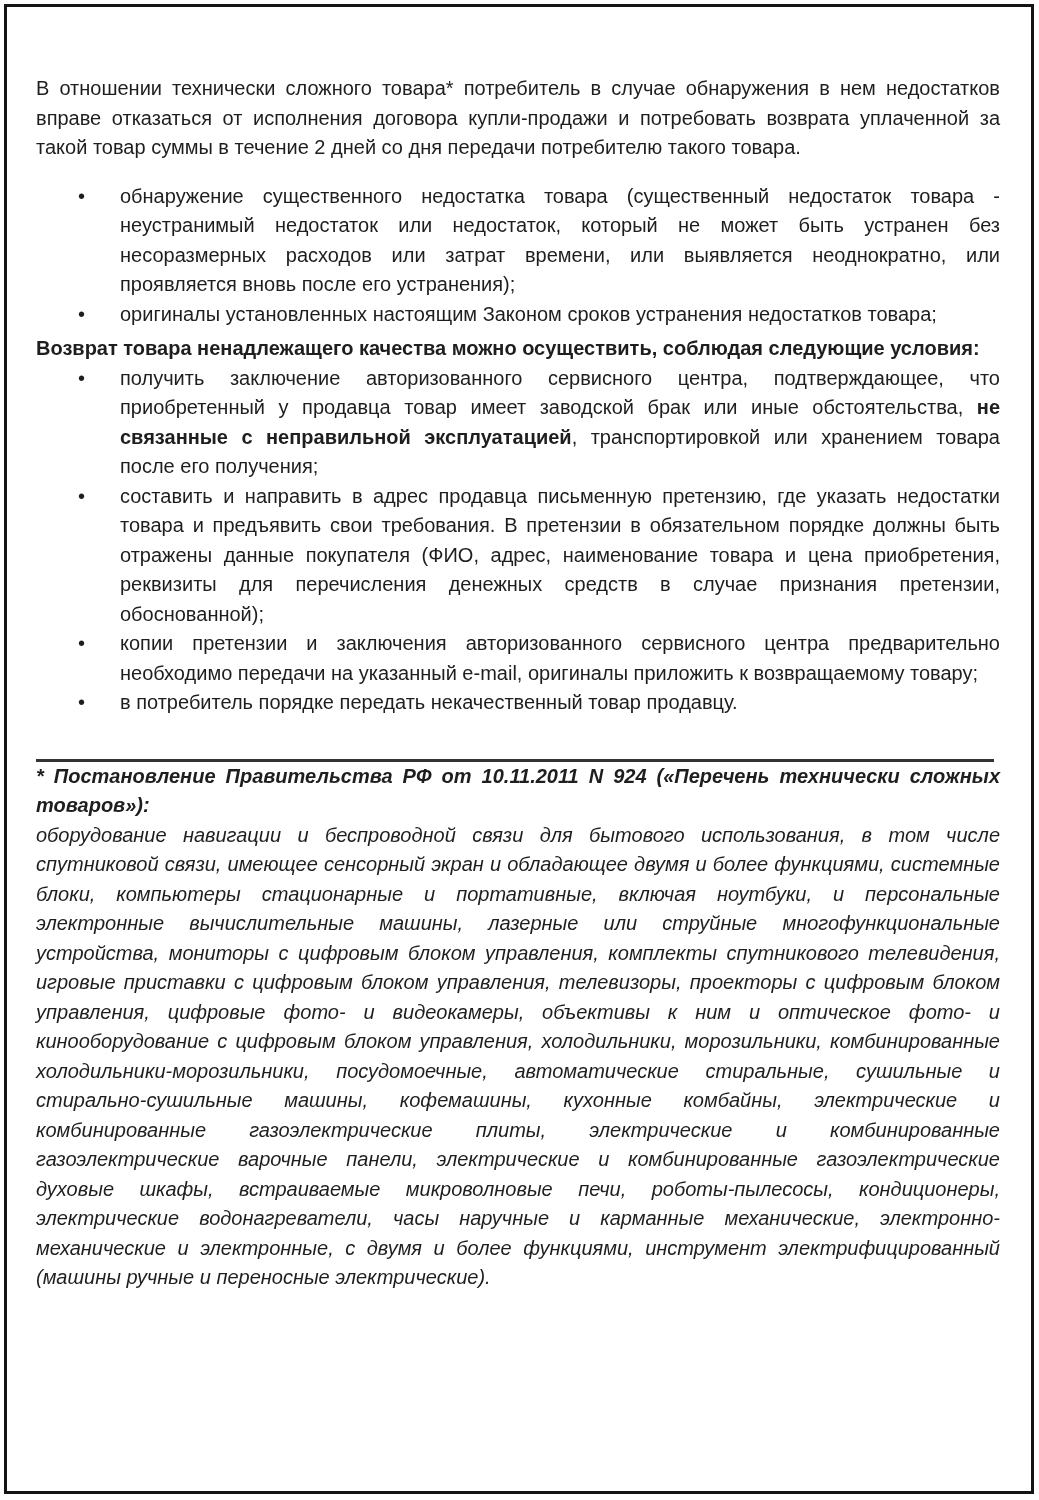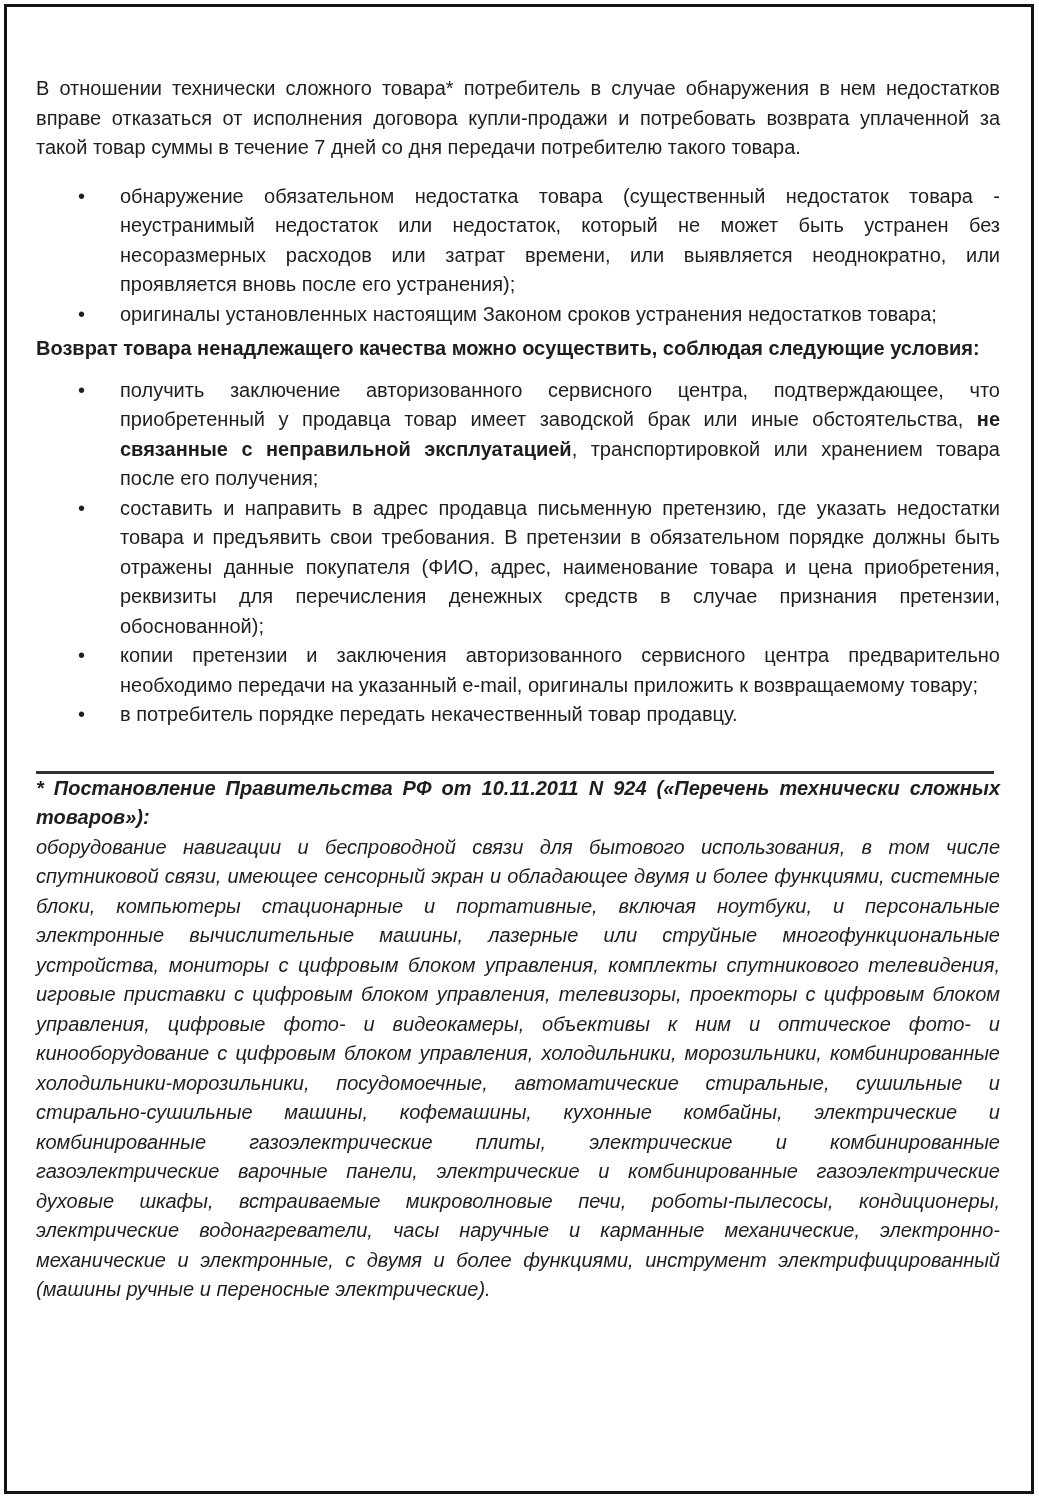--- a/index.html
+++ b/index.html
@@ -26,42 +26,42 @@
   ul.bullets {
     margin:0; padding:0 0 0 84px;
     list-style:none;
   }
   ul.bullets li { position:relative; }
   ul.bullets li::before {
     content:"\2022";
     position:absolute; left:-42px; top:0;
     font-size:20px; color:#1e1e1e;
   }
-  .conditions-heading { font-weight:bold; margin:5px 0 12px 0; }
+  .conditions-heading { font-weight:bold; margin:5px 0 0 0; }
   .b { font-weight:bold; }
   hr.divider {
     border:none; border-top:3px solid #333333;
     width:958px; margin:41px 0 0 0;
   }
   .footnote { font-style:italic; }
   .footnote-title { font-weight:bold; }
   .footnote-body { font-weight:normal; }
 </style>
 </head>
 <body>
 
 <div class="page-frame"></div>
 
 <div class="content">
 
-  <p class="intro">В отношении технически сложного товара* потребитель в случае обнаружения в нем недостатков вправе отказаться от исполнения договора купли-продажи и потребовать возврата уплаченной за такой товар суммы в течение 7 дней со дня передачи потребителю такого товара.</p>
+  <p class="intro">В отношении технически сложного товара* потребитель в случае обнаружения в нем недостатков вправе отказаться от исполнения договора купли-продажи и потребовать возврата уплаченной за такой товар суммы в течение 2 дней со дня передачи потребителю такого товара.</p>
 
 
   <ul class="bullets">
-    <li><span>обнаружение обязательном недостатка товара (существенный недостаток товара - неустранимый недостаток или недостаток, который не может быть устранен без несоразмерных расходов или затрат времени, или выявляется неоднократно, или проявляется вновь после его устранения);</span></li>
+    <li><span>обнаружение существенного недостатка товара (существенный недостаток товара - неустранимый недостаток или недостаток, который не может быть устранен без несоразмерных расходов или затрат времени, или выявляется неоднократно, или проявляется вновь после его устранения);</span></li>
     <li><span>оригиналы установленных настоящим Законом сроков устранения недостатков товара;</span></li>
   </ul>
 
   <p class="conditions-heading">Возврат товара ненадлежащего качества можно осуществить, соблюдая следующие условия:</p>
 
   <ul class="bullets">
     <li><span>получить заключение авторизованного сервисного центра, подтверждающее, что приобретенный у продавца товар имеет заводской брак или иные обстоятельства, </span><span class="b">не связанные с неправильной эксплуатацией</span><span>, транспортировкой или хранением товара после его получения;</span></li>
     <li><span>составить и направить в адрес продавца письменную претензию, где указать недостатки товара и предъявить свои требования. В претензии в обязательном порядке должны быть отражены данные покупателя (ФИО, адрес, наименование товара и цена приобретения, реквизиты для перечисления денежных средств в случае признания претензии, обоснованной);</span></li>
     <li><span>копии претензии и заключения авторизованного сервисного центра предварительно необходимо передачи на указанный e-mail, оригиналы приложить к возвращаемому товару;</span></li>
     <li><span>в потребитель порядке передать некачественный товар продавцу.</span></li>

